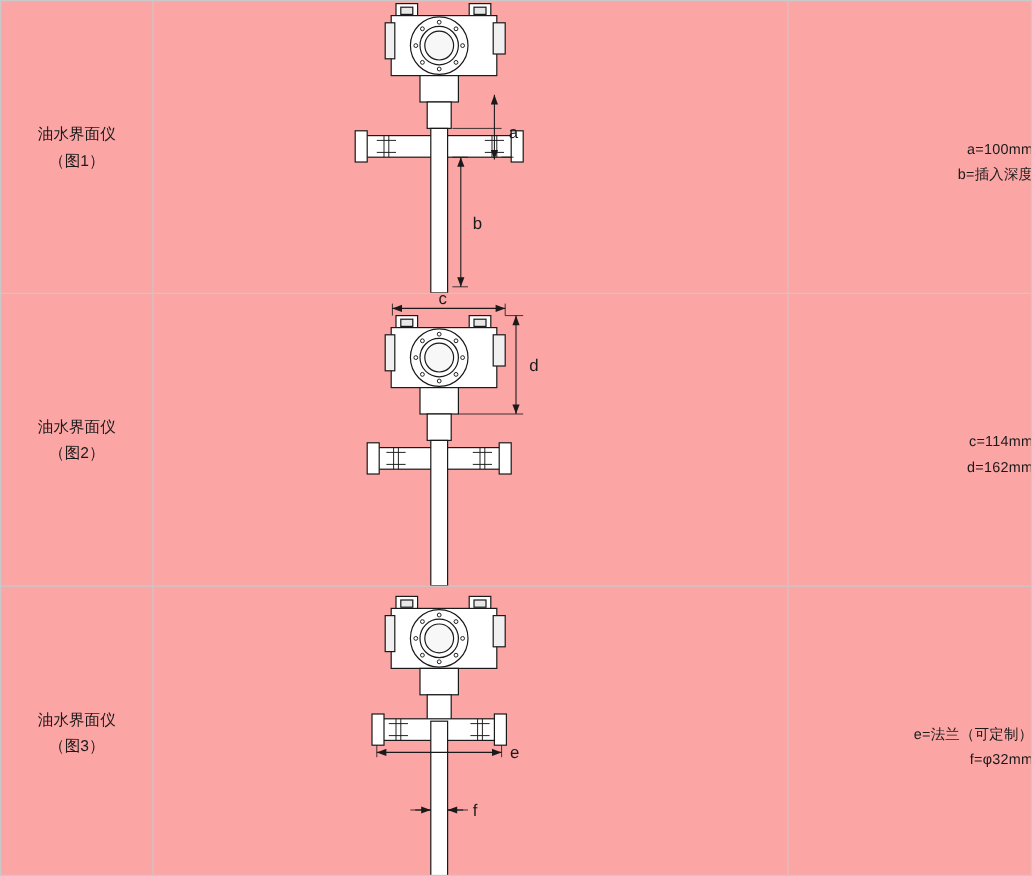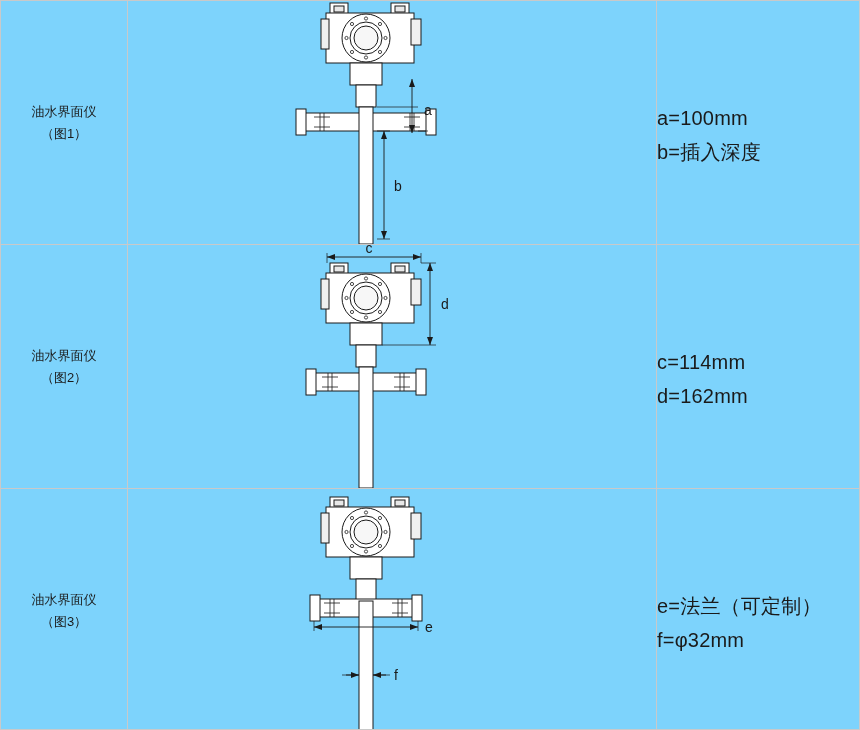--- a/index.html
+++ b/index.html
@@ -10,21 +10,21 @@
   body {
     font-family: "Liberation Sans", "DejaVu Sans", sans-serif;
     color: #111;
   }
   .sheet {
     position: relative;
     width: 860px;
     height: 730px;
     box-sizing: border-box;
     overflow: hidden;
-    background: #7dd3fc;
+    background: #fca5a5;
   }
   table.spec {
     border-collapse: collapse;
     width: 860px;
     height: 730px;
     table-layout: fixed;
   }
   table.spec td {
     border: 1px solid #c9c9c9;
     vertical-align: middle;
@@ -35,24 +35,24 @@
   td.col-dims { width: 204px; text-align: center; }
   tr.row-1 td, tr.row-2 td, tr.row-3 td { height: 243px; }
 
   .label-text {
     font-size: 13px;
     line-height: 1.65;
     color: #1a1a1a;
     text-align: center;
   }
   .dims-text {
-    font-size: 20px;
+    font-size: 12px;
     line-height: 1.7;
     color: #1a1a1a;
-    text-align: left;
+    text-align: right;
     letter-spacing: 0.2px;
     margin-top: 24px;
   }
   .figure-wrap {
     position: relative;
     width: 100%;
     height: 100%;
   }
   .figure-wrap svg {
     position: absolute;

